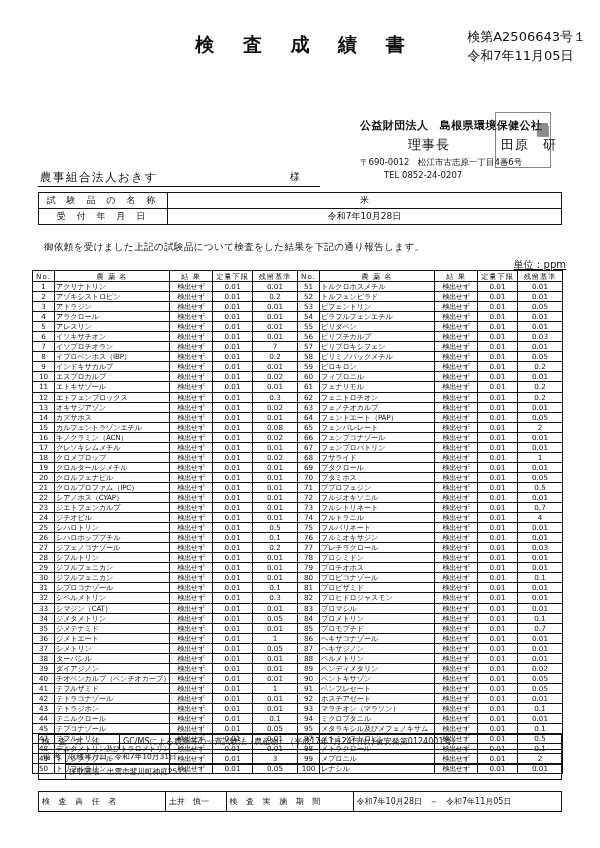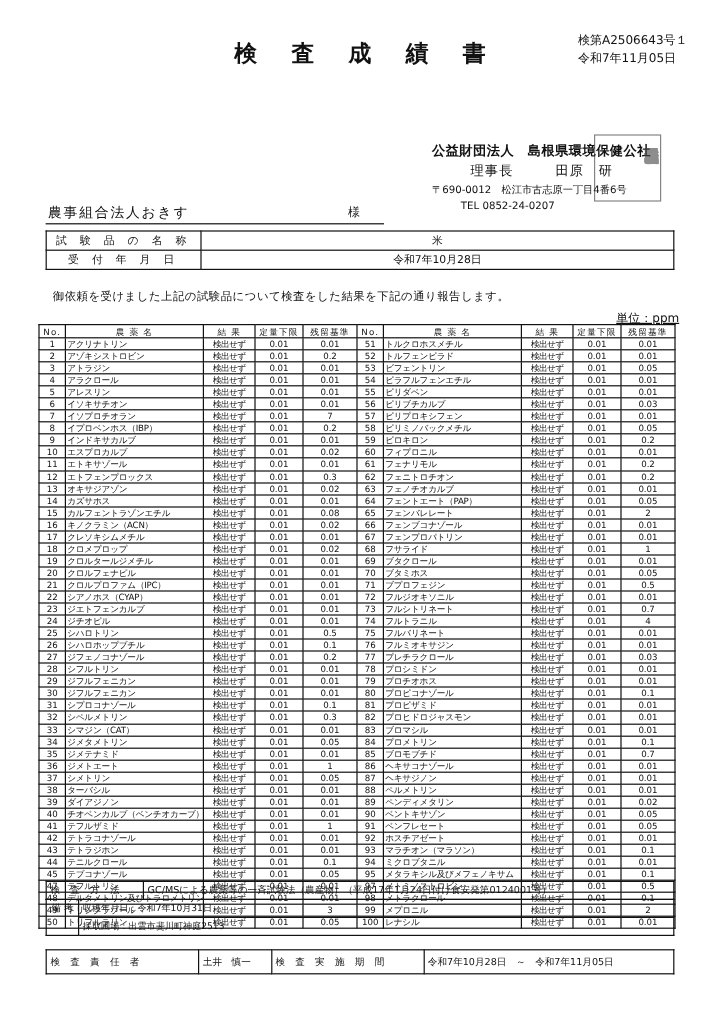--- a/index.html
+++ b/index.html
@@ -13,21 +13,21 @@
     font-family: "DejaVu Sans", "Liberation Sans", sans-serif;
     color: #111;
     position: relative;
     overflow: hidden;
   }
   .page {
     position: relative;
     width: 600px;
     height: 848px;
     box-sizing: border-box;
-    padding: 0 25px;
+    padding: 0 12px;
     background: #fff;
   }
   
   .doc-head {
     position: relative;
     height: 92px;
   }
   .doc-title {
     position: absolute;
     left: 0; right: 0;
@@ -35,42 +35,42 @@
     text-align: center;
     font-size: 19px;
     font-weight: bold;
     letter-spacing: 11px;
     text-indent: 11px;
   }
   .doc-numbers {
     position: absolute;
     right: 2px;
     top: 28px;
-    font-size: 10px;
+    font-size: 13px;
     line-height: 1.45;
     text-align: left;
     white-space: nowrap;
   }
   
   .issuer {
     position: absolute;
     left: 360px;
     top: 118px;
     font-size: 9px;
     line-height: 1.5;
     white-space: nowrap;
   }
   .issuer .org {
     font-size: 11px;
     font-weight: bold;
     letter-spacing: 0.4px;
   }
   .issuer .chief {
-    margin-left: 32px;
-    font-size: 11px;
+    margin-left: 48px;
+    font-size: 13px;
     letter-spacing: 1px;
   }
   .issuer .addr {
     margin-top: 2px;
     font-size: 8.5px;
   }
   .issuer .tel {
     margin-left: 24px;
     font-size: 8.5px;
   }

